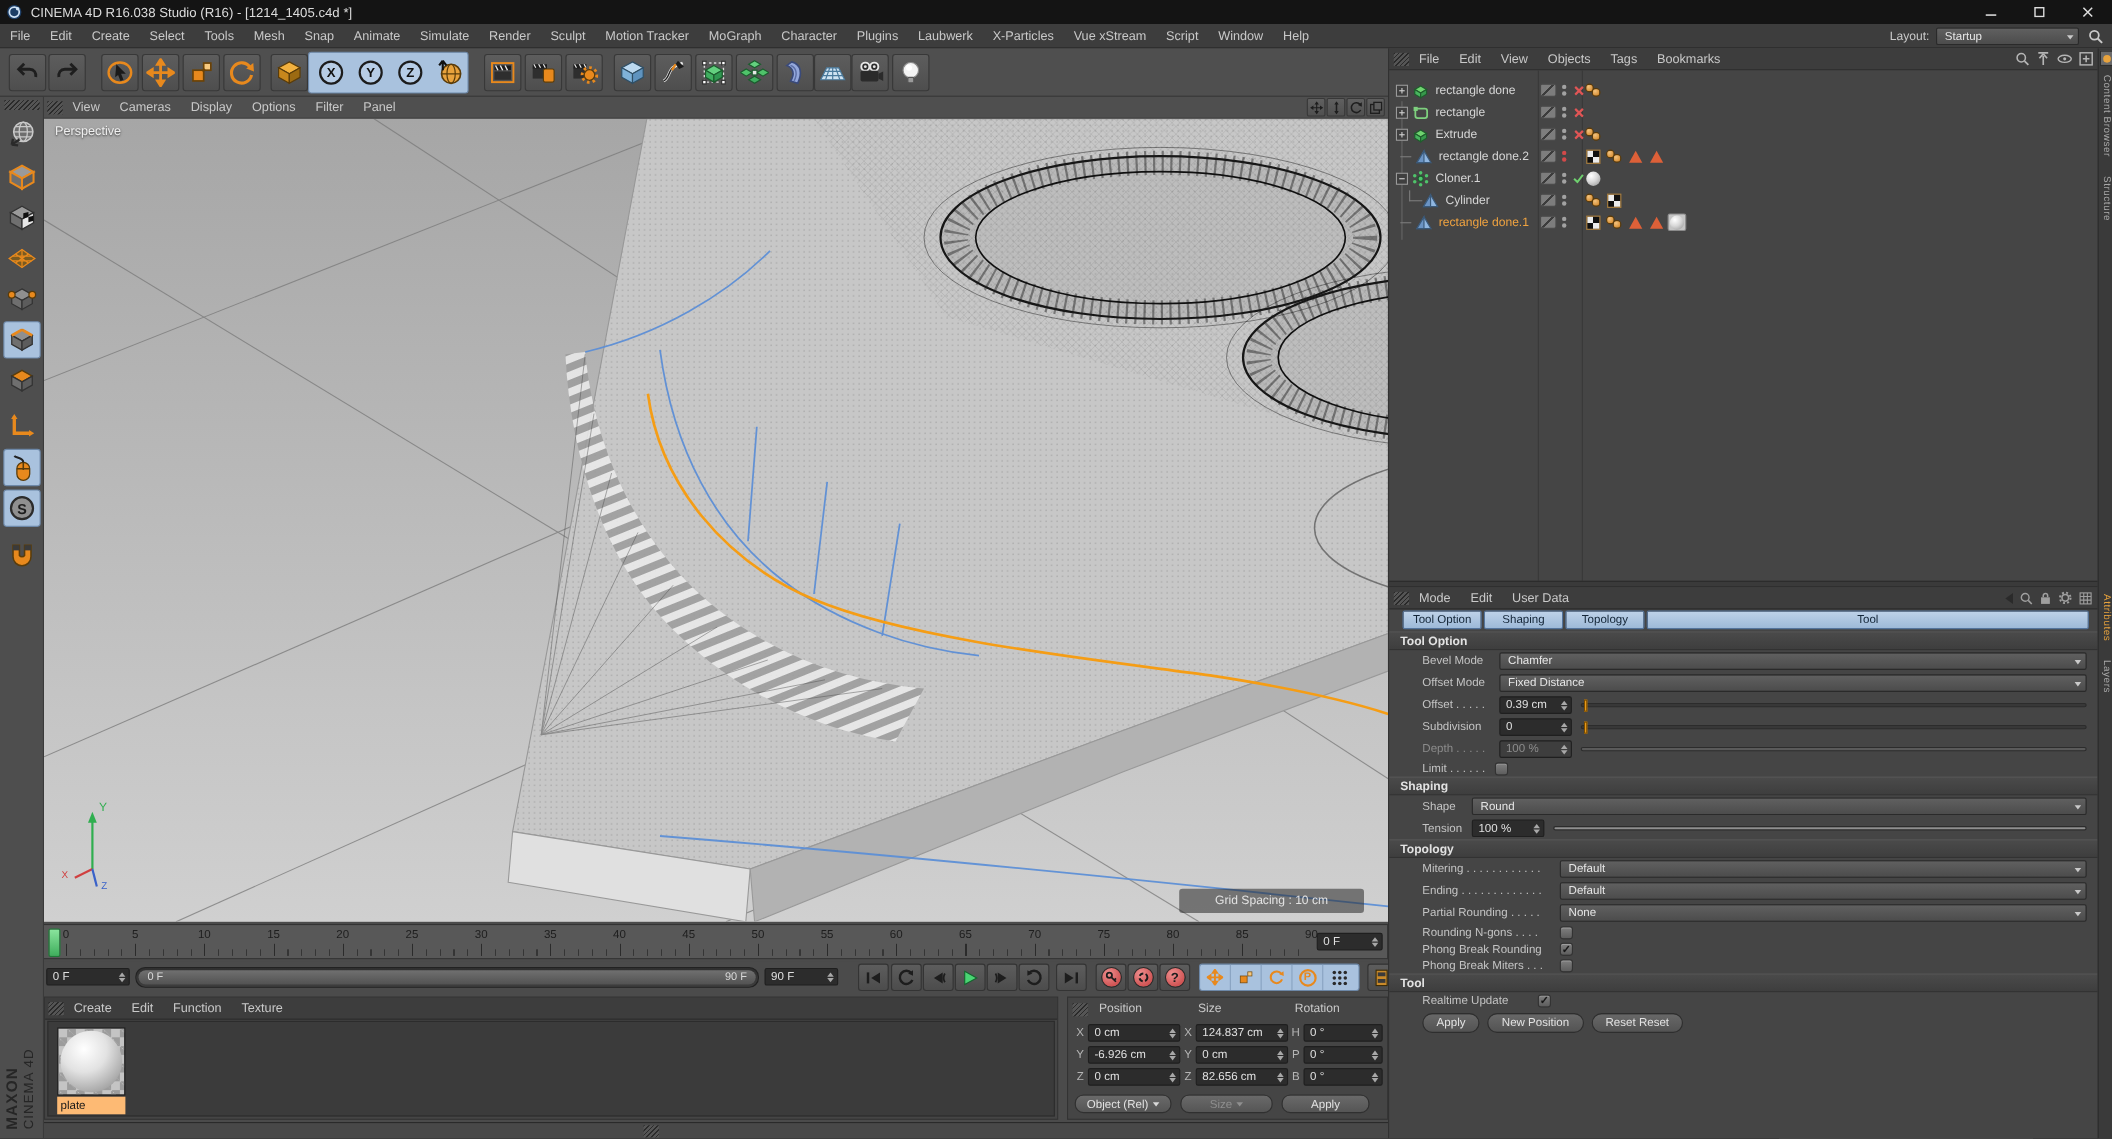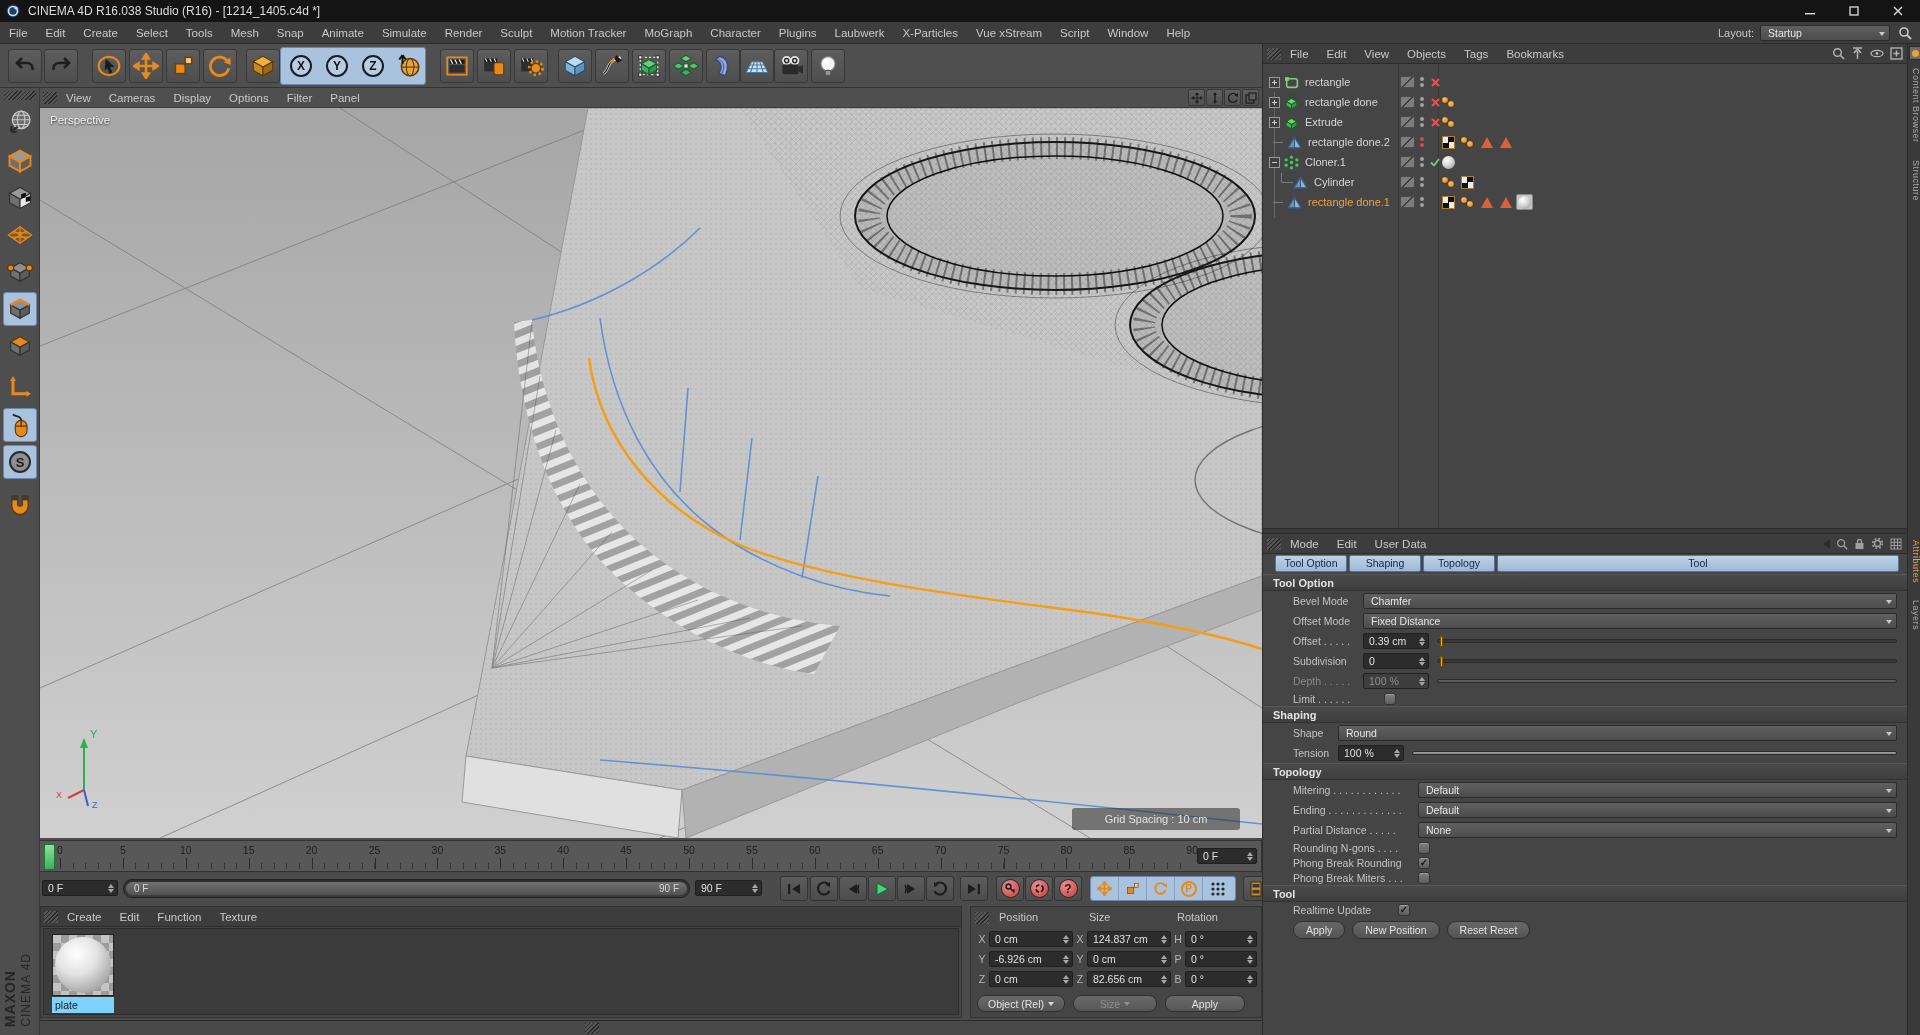--- a/index.html
+++ b/index.html
@@ -47,21 +47,21 @@
 .rcirc{width:19px;height:19px;border-radius:50%;background:radial-gradient(circle at 35% 30%,#ef8f8f,#d05555 70%);border:1.5px solid #2a2a2a;display:flex;align-items:center;justify-content:center;color:#1d1d1d;font-weight:bold;font-size:12px}
 .bgrp{position:absolute;top:2px;height:25px;background:#a9c2de;border:1px solid #6d88a8;border-radius:3px;display:flex}
 .bgbtn{width:28px;height:23px;display:flex;align-items:center;justify-content:center;border-right:1px solid #88a2c0}
 .pring{width:16px;height:16px;border:2px solid #e8891d;border-radius:50%;display:flex;align-items:center;justify-content:center;color:#e8891d;font-weight:bold;font-size:10px}
 
 #bottom{position:absolute;left:0;top:818px;width:1222px;height:112px}
 #matpanel{position:absolute;left:0;top:0;width:922px;height:112px;background:#454545;border:1px solid #333}
 #matbody{position:absolute;left:2px;top:21px;right:2px;bottom:2px;background:#3b3b3b;border:1px solid #2c2c2c}
 .mthumb{position:absolute;left:8px;top:5px;width:62px;height:62px;border:1px solid #222;background-image:linear-gradient(45deg,#9c9c9c 25%,transparent 25%,transparent 75%,#9c9c9c 75%),linear-gradient(45deg,#9c9c9c 25%,#c4c4c4 25%,#c4c4c4 75%,#9c9c9c 75%);background-size:16px 16px;background-position:0 0,8px 8px}
 .msphere{position:absolute;left:2px;top:2px;width:56px;height:56px;border-radius:50%;background:radial-gradient(circle at 38% 30%,#ffffff,#e2e2e2 40%,#9a9a9a 85%)}
-.mlabel{position:absolute;left:8px;top:68px;width:62px;height:16px;background:#7dd3fc;color:#181818;font-size:10.5px;display:flex;align-items:center;padding-left:3px}
+.mlabel{position:absolute;left:8px;top:68px;width:62px;height:16px;background:#fdba74;color:#181818;font-size:10.5px;display:flex;align-items:center;padding-left:3px}
 #coordpanel{position:absolute;left:930px;top:0;width:292px;height:112px;background:#454545;border:1px solid #333}
 .chdr{position:absolute;top:4px;font-size:11px;color:#c9c9c9}
 .cchip{color:#b5b5b5;font-size:10.5px;width:10px;text-align:center}
 .crow{position:absolute;display:flex;align-items:center;gap:2px}
 .btn3{background:linear-gradient(#6a6a6a,#555);border:1px solid #303030;border-radius:8px;height:17px;display:flex;align-items:center;justify-content:center;color:#e2e2e2;font-size:10.5px;padding:0 6px}
 #statusbar{position:absolute;left:0;top:932px;width:1222px;height:15px;background:#484848;border-top:1px solid #2a2a2a}
 
 #right{position:absolute;left:1262px;top:44px;width:658px;height:991px;background:#454545;border-left:1px solid #2d2d2d}
 #omhead,#athead{position:absolute;left:0;width:644px;height:20px;background:#3d3d3d;border-bottom:1px solid #2c2c2c;display:flex;align-items:center}
 #omtree{position:absolute;left:0;top:20px;width:644px;height:464px;background:#454545}
@@ -909,42 +909,20 @@
     <div id="omtree">
       <div class="colline" style="left:135px"></div>
       <div class="colline" style="left:175px"></div>
       <div class="treeline"></div>
       <div style="padding-top:8px">
 
         <div class="orow">
           <span style="width:6px"></span>
             <span class="exp plus"></span>
           <svg class="oicon" width="15" height="15" viewBox="0 0 14 14">
-              <rect x="2.5" y="3.5" width="10" height="8" rx="2" fill="none" stroke="#7ed07e" stroke-width="1.5"></rect>
-              <rect x="1" y="2" width="3.5" height="3.5" fill="#7ed07e"></rect>
-            </svg>
-          <span class="oname">rectangle</span>
-          <span class="togs">
-              <span class="chip"></span>
-              <span class="vdots">
-                <b></b>
-                <b></b>
-              </span>
-              <span class="st">
-                <svg width="9" height="9" viewBox="0 0 9 9">
-                  <path d="M1 1 L8 8 M8 1 L1 8" stroke="#e05555" stroke-width="2"></path>
-                </svg>
-              </span>
-            </span>
-        </div>
-
-        <div class="orow">
-          <span style="width:6px"></span>
-            <span class="exp plus"></span>
-          <svg class="oicon" width="15" height="15" viewBox="0 0 14 14">
               <polygon points="2,6 7,3 12,6 7,9" fill="#6fd36f" stroke="#1f5c2c"></polygon>
               <polygon points="2,6 7,9 7,13 2,10" fill="#49b55f" stroke="#1f5c2c"></polygon>
               <polygon points="12,6 7,9 7,13 12,10" fill="#37994c" stroke="#1f5c2c"></polygon>
             </svg>
           <span class="oname">rectangle done</span>
           <span class="togs">
               <span class="chip"></span>
               <span class="vdots">
                 <b></b>
                 <b></b>
@@ -954,20 +932,42 @@
                   <path d="M1 1 L8 8 M8 1 L1 8" stroke="#e05555" stroke-width="2"></path>
                 </svg>
               </span>
             </span>
           <span class="tags">
               <span class="tag">
                 <span class="balls">
                   <b></b>
                   <b></b>
                 </span>
+              </span>
+            </span>
+        </div>
+
+        <div class="orow">
+          <span style="width:6px"></span>
+            <span class="exp plus"></span>
+          <svg class="oicon" width="15" height="15" viewBox="0 0 14 14">
+              <rect x="2.5" y="3.5" width="10" height="8" rx="2" fill="none" stroke="#7ed07e" stroke-width="1.5"></rect>
+              <rect x="1" y="2" width="3.5" height="3.5" fill="#7ed07e"></rect>
+            </svg>
+          <span class="oname">rectangle</span>
+          <span class="togs">
+              <span class="chip"></span>
+              <span class="vdots">
+                <b></b>
+                <b></b>
+              </span>
+              <span class="st">
+                <svg width="9" height="9" viewBox="0 0 9 9">
+                  <path d="M1 1 L8 8 M8 1 L1 8" stroke="#e05555" stroke-width="2"></path>
+                </svg>
               </span>
             </span>
         </div>
 
         <div class="orow">
           <span style="width:6px"></span>
             <span class="exp plus"></span>
           <svg class="oicon" width="15" height="15" viewBox="0 0 14 14">
               <polygon points="2,6 7,3 12,6 7,9" fill="#6fd36f" stroke="#1f5c2c"></polygon>
               <polygon points="2,6 7,9 7,13 2,10" fill="#49b55f" stroke="#1f5c2c"></polygon>
@@ -1209,21 +1209,21 @@
         <div class="fld numfld dis">
             <span class="v">100 %</span>
             <span class="spin">
               <i class="up"></i>
               <i class="dn"></i>
             </span>
           </div>
         <div class="slider dis"></div>
       </div>
       <div class="arow sm">
-        <span class="alabel" style="width:91px">Limit . . . . . .</span>
+        <span class="alabel" style="width:66px">Limit . . . . . .</span>
         <span class="cb"></span>
       </div>
 
       <div class="sech">Shaping</div>
       <div class="arow">
         <span class="alabel" style="width:45px">Shape</span>
         <div class="dd" style="flex:1"><span>Round</span></div>
       </div>
       <div class="arow">
         <span class="alabel" style="width:45px">Tension</span>
@@ -1240,21 +1240,21 @@
       <div class="sech">Topology</div>
       <div class="arow">
         <span class="alabel" style="width:125px">Mitering . . . . . . . . . . . .</span>
         <div class="dd" style="flex:1"><span>Default</span></div>
       </div>
       <div class="arow">
         <span class="alabel" style="width:125px">Ending . . . . . . . . . . . . .</span>
         <div class="dd" style="flex:1"><span>Default</span></div>
       </div>
       <div class="arow">
-        <span class="alabel" style="width:125px">Partial Distance . . . . .</span>
+        <span class="alabel" style="width:125px">Partial Rounding . . . . .</span>
         <div class="dd" style="flex:1"><span>None</span></div>
       </div>
       <div class="arow sm">
         <span class="alabel" style="width:125px">Rounding N-gons . . . .</span>
         <span class="cb"></span>
       </div>
       <div class="arow sm">
         <span class="alabel" style="width:125px">Phong Break Rounding</span>
         <span class="cb">✓</span>
       </div>

